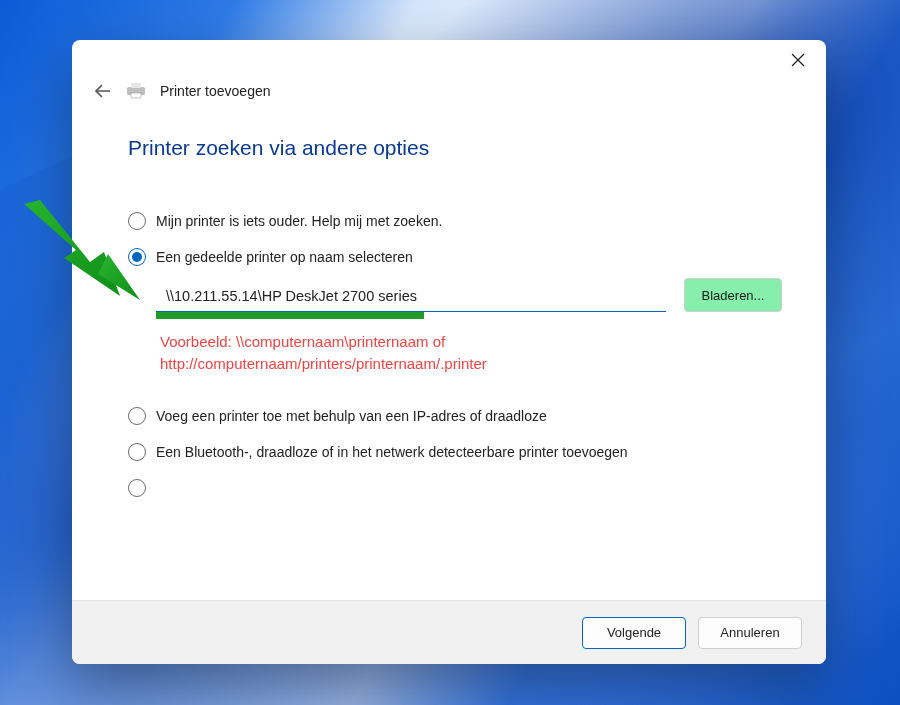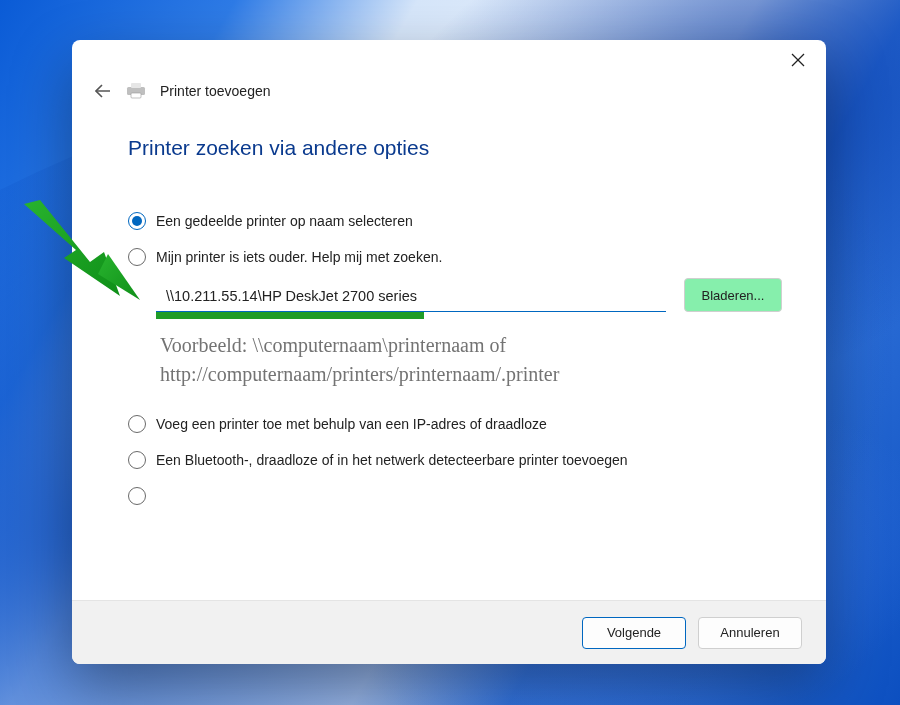--- a/index.html
+++ b/index.html
@@ -55,21 +55,21 @@
   .radio {
     width: 18px; height: 18px; border: 1.5px solid #6a6a6a; border-radius: 50%;
     display: inline-flex; align-items: center; justify-content: center; flex: 0 0 18px;
   }
   .radio.selected { border-color: #0067c0; }
   .radio.selected::after {
     content: ""; width: 10px; height: 10px; background: #0067c0; border-radius: 50%;
   }
   .option-label { font-size: 14px; color: #222; }
 
-  .shared-panel { margin: -6px 0 22px 28px; }
+  .shared-panel { margin: -6px 0 28px 28px; }
   .input-row { display: flex; align-items: center; gap: 18px; }
   .path-input {
     flex: 1 1 auto;
     height: 34px;
     border: none;
     border-bottom: 1px solid #0067c0;
     font-size: 14.5px;
     padding: 6px 2px 4px 10px;
     outline: none;
     color: #222;
@@ -77,24 +77,23 @@
   }
   .highlight-bar {
     height: 8px; background: #1f9c27; width: 268px; margin-top: -1px; margin-left: 0;
   }
   .browse-btn {
     height: 34px; min-width: 98px; padding: 0 14px;
     background: #86efac; border: 1px solid #cfcfcf; border-radius: 4px;
     font-size: 13px; color: #222;
   }
   .example {
-    font-size: 20px; color: #737373; line-height: 1.45;
+    font-size: 15px; color: #ef4444; line-height: 1.45;
     padding: 12px 0 4px 4px;
     max-width: 440px;
-    font-family: Liberation Serif, serif;
   }
 
   .footer {
     height: 64px; background: #f1f1f1; border-top: 1px solid #e4e4e4;
     display: flex; justify-content: flex-end; align-items: center; gap: 12px;
     padding-right: 24px;
   }
   .btn {
     height: 32px; min-width: 104px; padding: 0 0;
     background: #fdfdfd; border: 1px solid #cfcfcf; border-radius: 4px;
@@ -139,27 +138,27 @@
         <rect x="6" y="10" width="10" height="5" rx="1" fill="#ffffff" stroke="#999" stroke-width="0.6"></rect>
       </svg>
     </span>
     <span class="crumb-text">Printer toevoegen</span>
   </div>
 
   <div class="body-area">
     <div class="page-title">Printer zoeken via andere opties</div>
 
     <div class="option-row">
+      <span class="radio"></span>
+      <span class="option-label">Mijn printer is iets ouder. Help mij met zoeken.</span>
+    </div>
+
+    <div class="option-row">
       <span class="radio selected"></span>
       <span class="option-label">Een gedeelde printer op naam selecteren</span>
-    </div>
-
-    <div class="option-row">
-      <span class="radio"></span>
-      <span class="option-label">Mijn printer is iets ouder. Help mij met zoeken.</span>
     </div>
 
     <div class="shared-panel">
       <div class="input-row">
         <input class="path-input" type="text" value="\\10.211.55.14\HP DeskJet 2700 series" style="">
         <button class="browse-btn">Bladeren...</button>
       </div>
       <div class="highlight-bar"></div>
       <div class="example">Voorbeeld: \\computernaam\printernaam of http://computernaam/printers/printernaam/.printer</div>
     </div>

